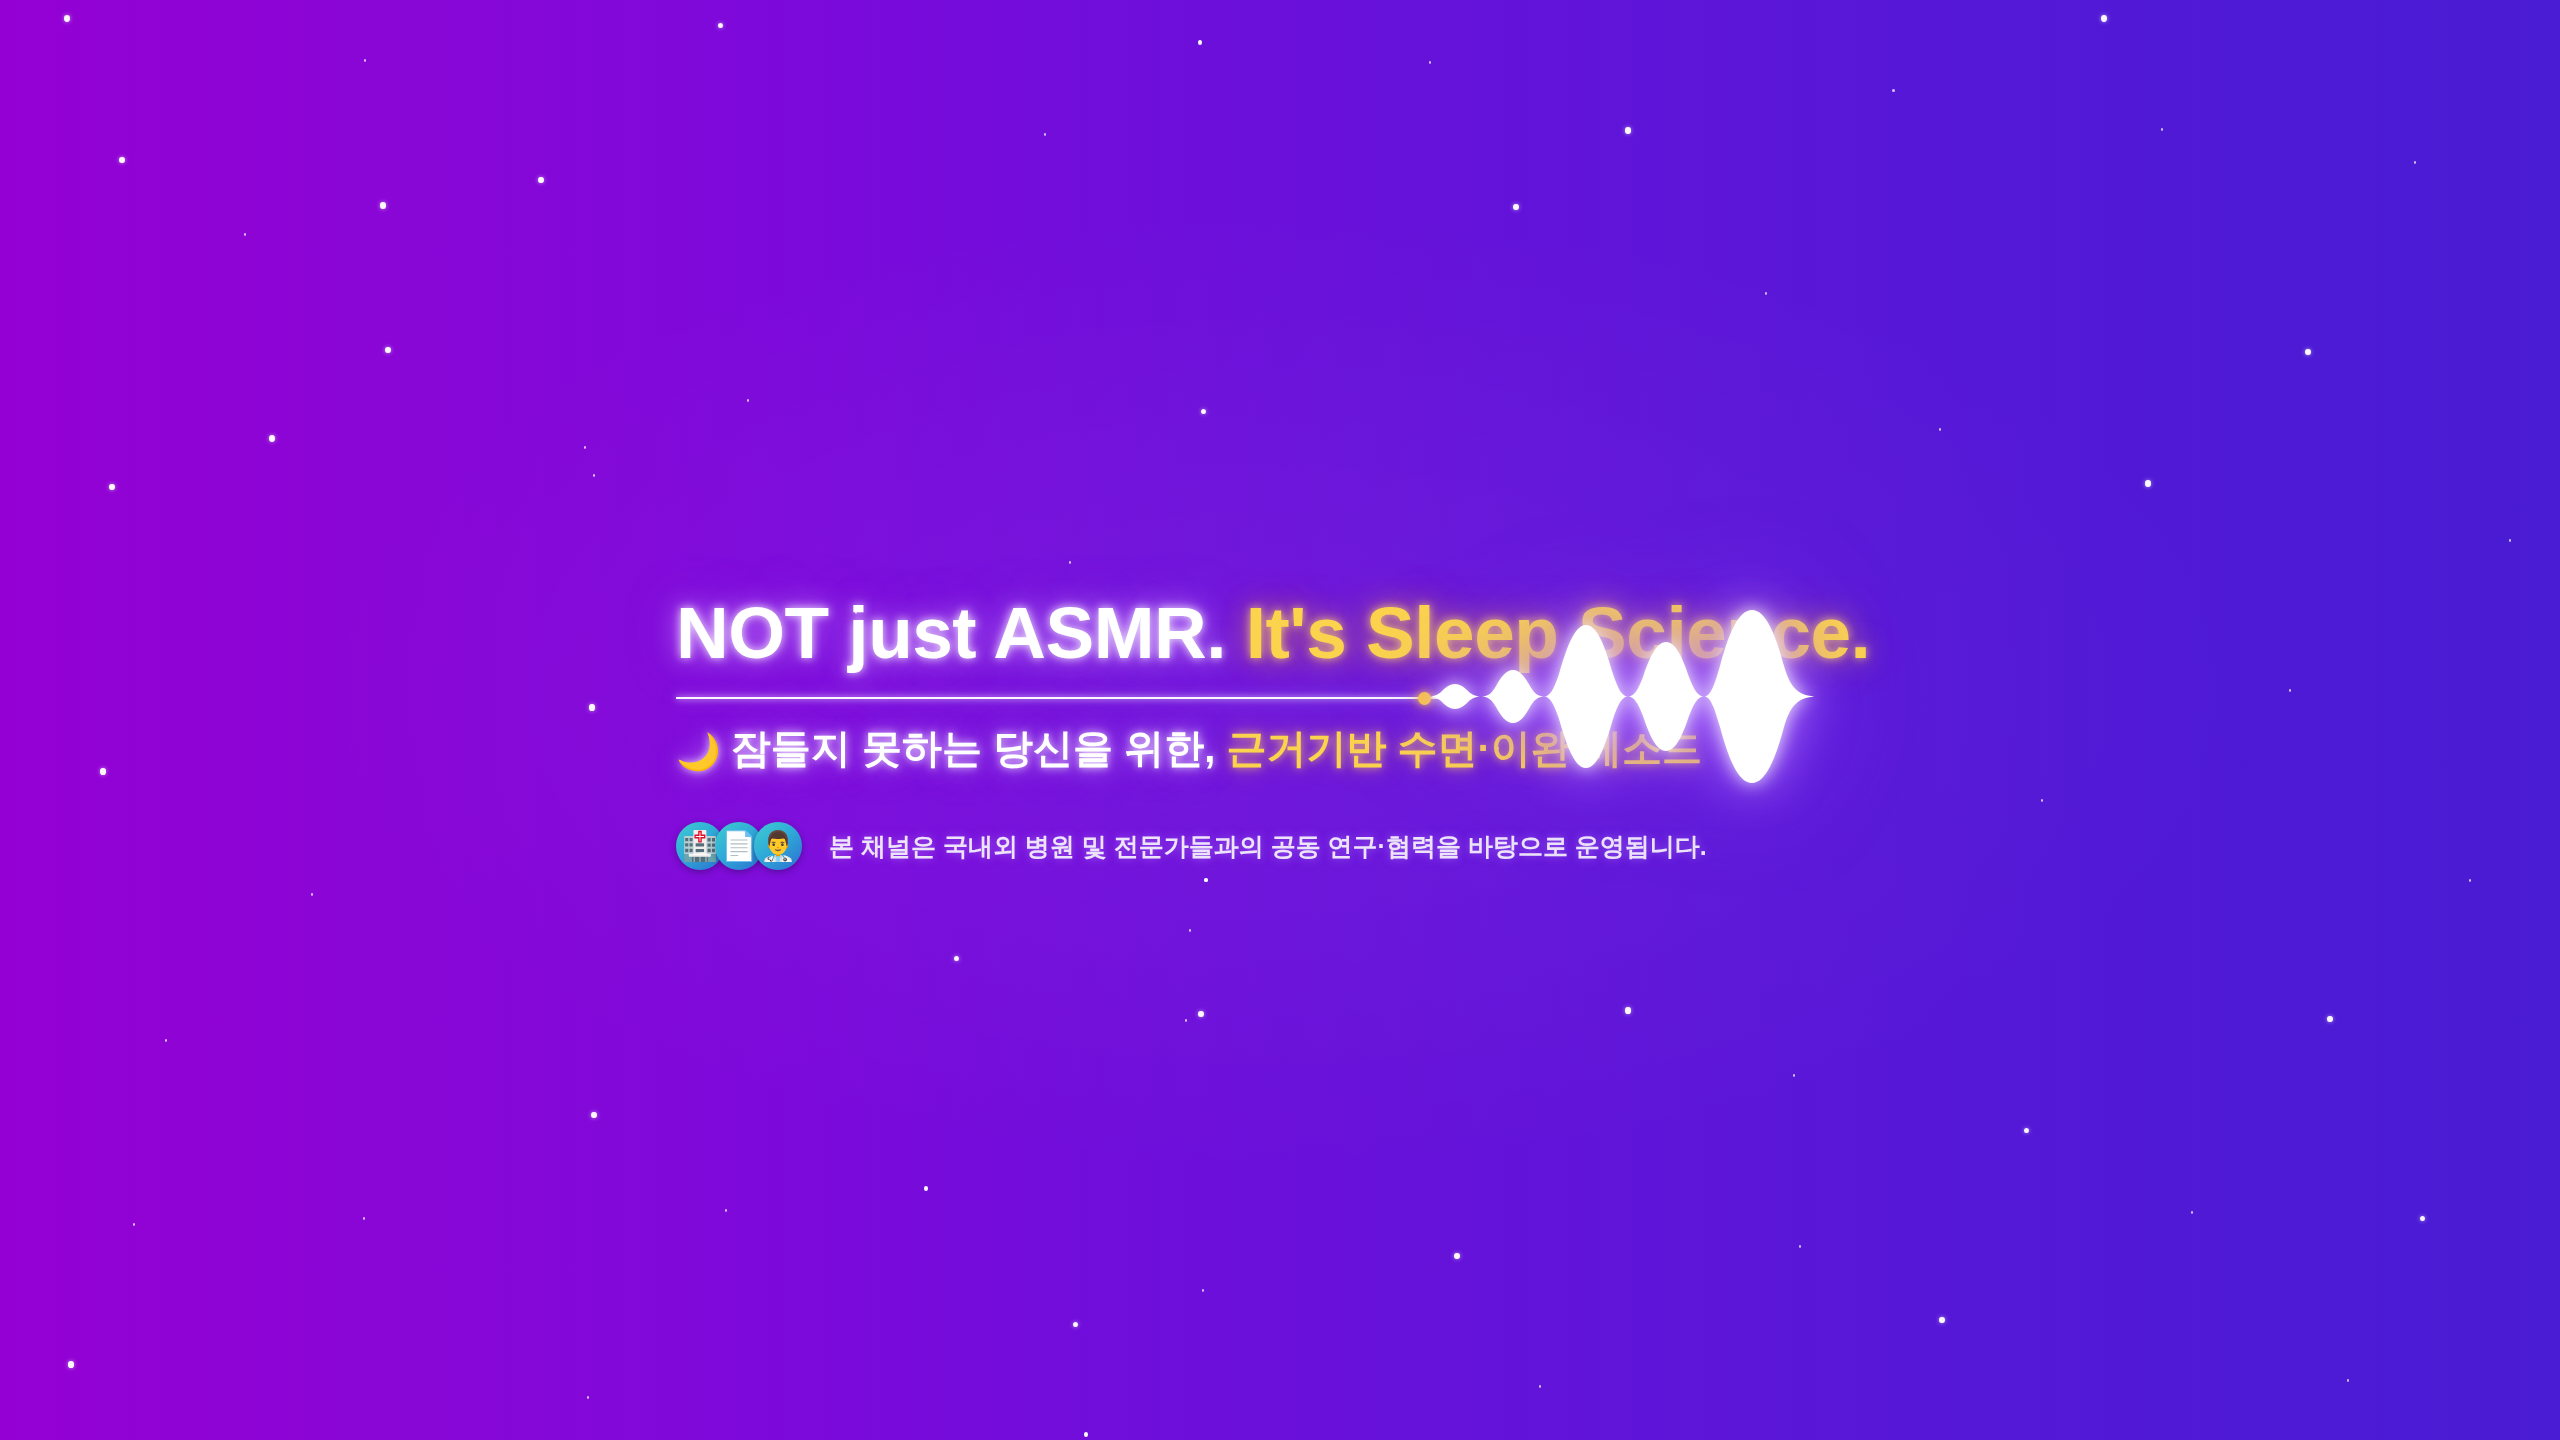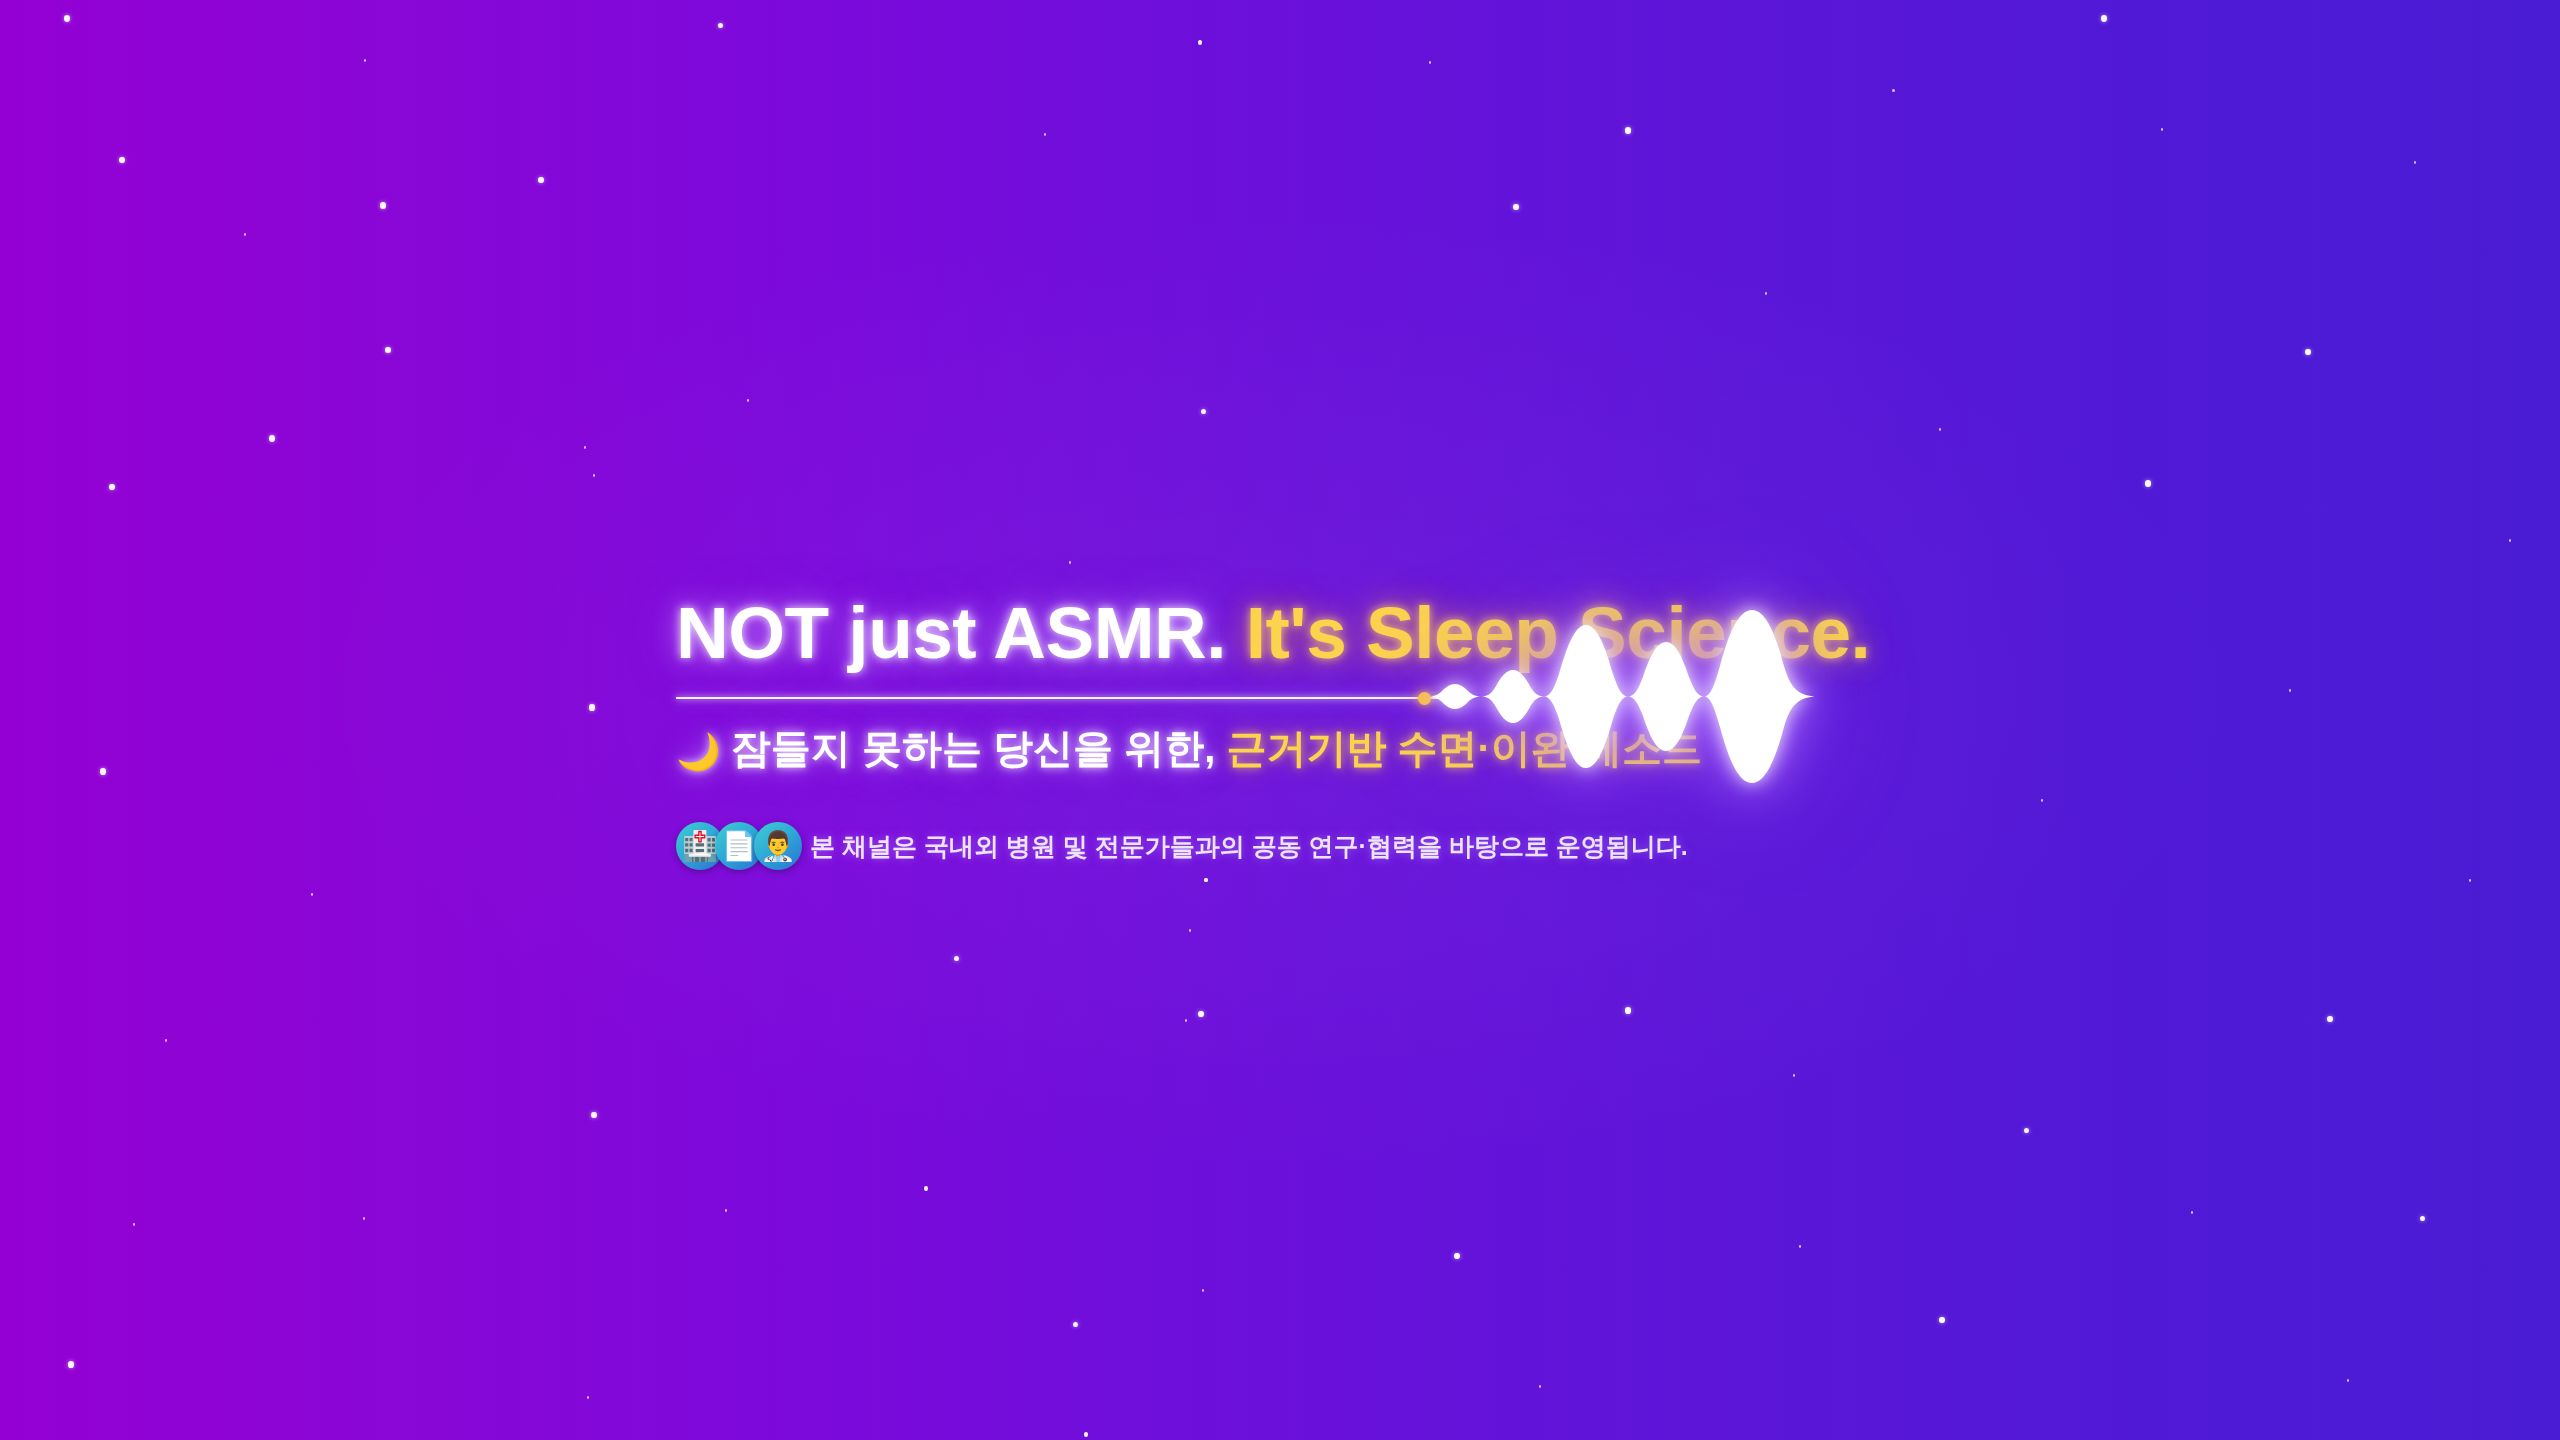--- a/index.html
+++ b/index.html
@@ -166,21 +166,21 @@
     align-items: center;
     justify-content: center;
     font-size: 29px;
     line-height: 1;
     background: linear-gradient(140deg, #3ECFCF 0%, #2FA8D8 48%, #2B6FD0 100%);
     box-shadow: 0 2px 7px rgba(0,0,0,0.30);
     overflow: hidden;
   }
   .credit-icon:last-child { margin-right: 0; }
   .credit-text {
-    margin-left: 8px;
+    margin-left: 27px;
     font-size: 25px;
     font-weight: bold;
     line-height: 1.3;
     white-space: nowrap;
     color: #EDE3FB;
     text-shadow: 0 0 8px rgba(190,140,255,0.55);
   }
 </style>
 </head>
 <body>

